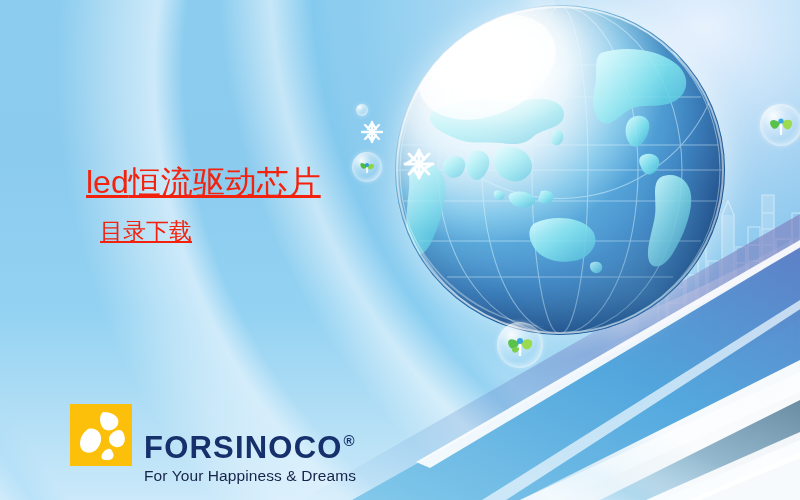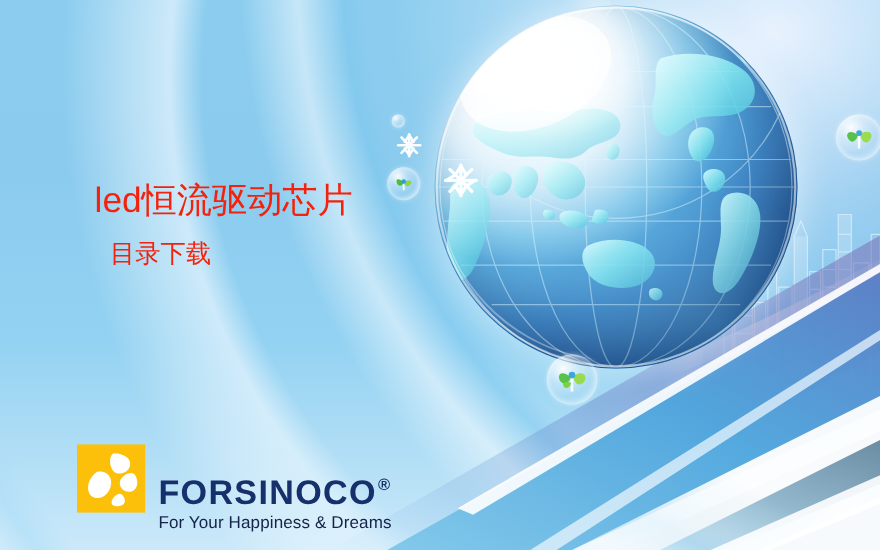--- a/index.html
+++ b/index.html
@@ -127,20 +127,21 @@
   .ribbons { position: absolute; left: 0; top: 0; width: 800px; height: 500px; }
 
   
   .headline {
     position: absolute;
     left: 86px; top: 160px;
     width: 420px;
     color: #f4220d;
     line-height: 1.42;
     white-space: nowrap;
+    text-decoration: underline;
   }
   .headline .line1 {
     display: block;
     font-family: "DejaVu Serif", "Liberation Serif", serif;
     font-size: 32px;
     letter-spacing: 0px;
   }
   .headline .line1 .latin {
     font-family: "Liberation Sans", sans-serif;
     font-size: 32px;

